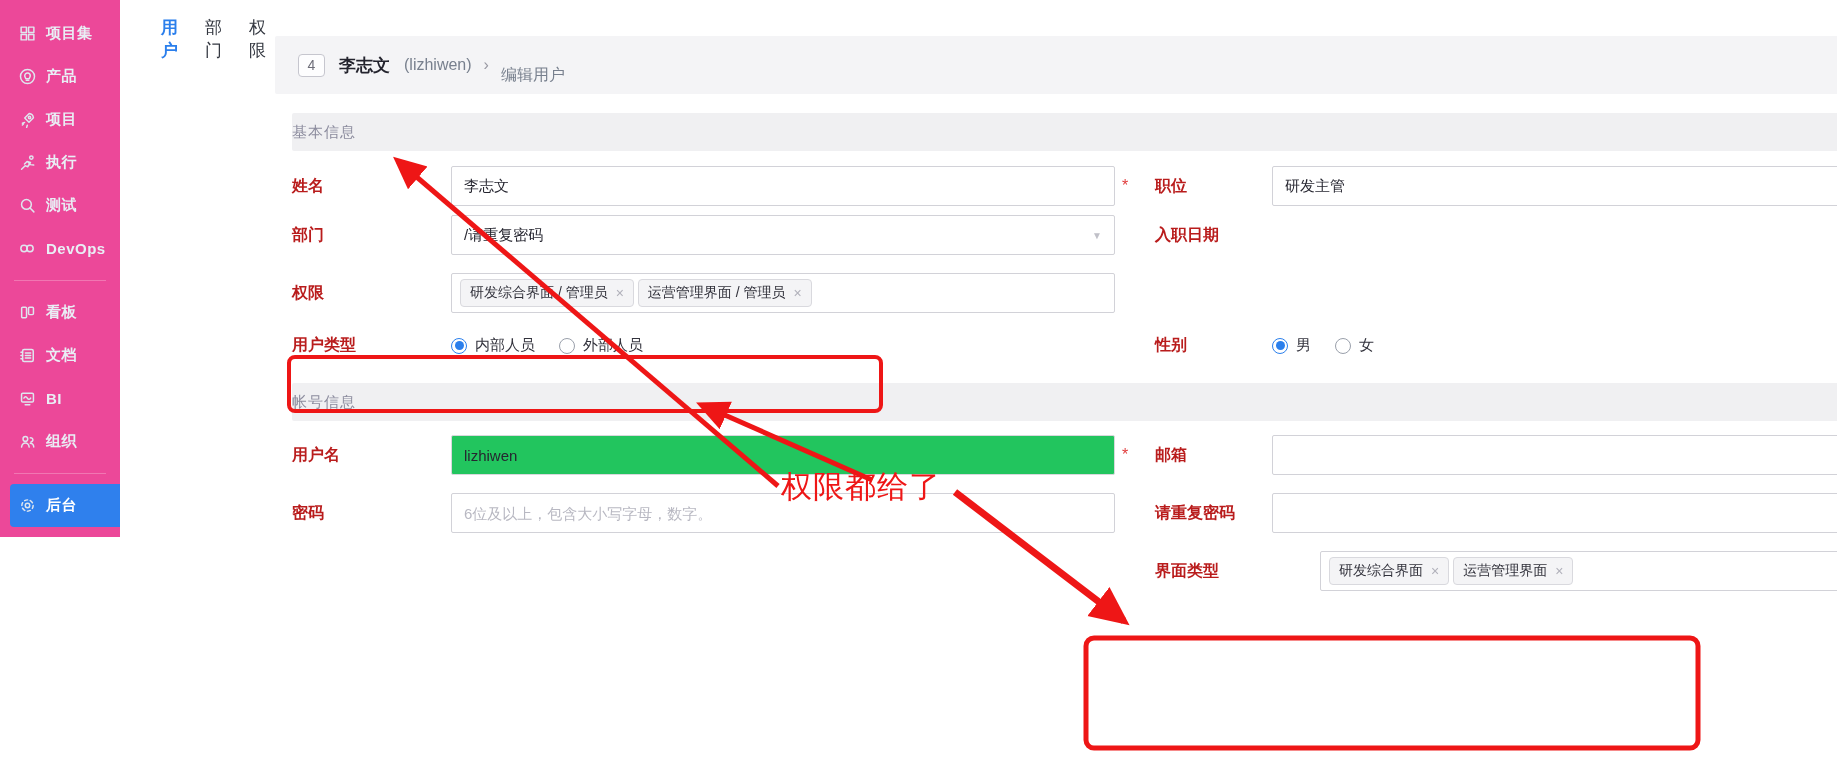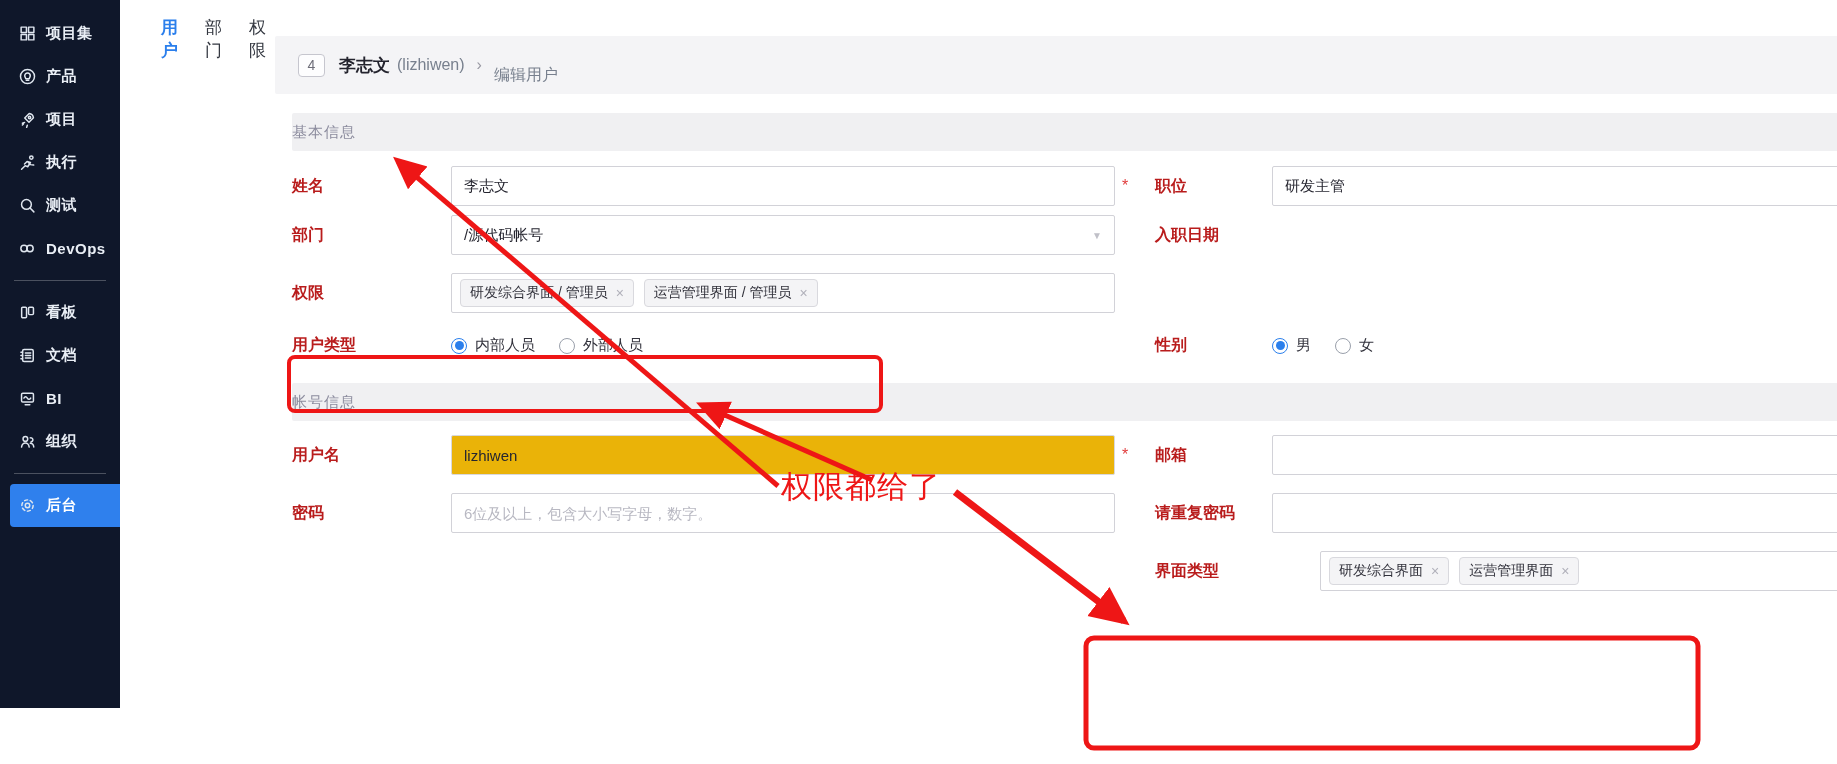--- a/index.html
+++ b/index.html
@@ -1,21 +1,21 @@
 <!DOCTYPE html>
 <html><head>
 <meta charset="utf-8">
 <style>
   * { margin:0; padding:0; box-sizing:border-box; }
   html,body { width:1837px; height:764px; overflow:hidden; background:#fff;
     font-family:"Liberation Sans","DejaVu Sans",sans-serif; }
   .app { position:relative; width:1837px; height:764px; display:flex; }
 
   
-  .sidebar { width:120px; height:708px; background:#0f172a; flex:0 0 120px;
+  .sidebar { width:120px; height:537px; background:#ec4899; flex:0 0 120px;
     padding-top:12px; display:flex; flex-direction:column; color:#e9eef5; }
   .side-item { height:43px; display:flex; align-items:center; padding-left:17px;
     font-size:15px; font-weight:bold; letter-spacing:.5px; cursor:pointer; white-space:nowrap; }
   .side-item .ic { width:20px; height:17px; margin-right:9px; display:inline-flex;
     align-items:center; justify-content:center; }
   .side-item svg { stroke:#dfe6ef; fill:none; stroke-width:1.4; stroke-linecap:round; stroke-linejoin:round; }
   .side-item.active { background:#2F80ED; margin-left:10px; padding-left:7px;
     border-radius:4px 0 0 4px; color:#fff; }
   .side-div { height:1px; background:rgba(255,255,255,.25); margin:10px 14px; }
 
@@ -36,21 +36,21 @@
   .tab.active { color:#2B7FEC; font-weight:bold; }
 
   
   .content { padding:36px 9px 0 50px; }
   .crumb-bar { width:1658px; height:58px; background:#f4f4f6; border-radius:2px;
     display:flex; align-items:center; padding-left:23px; }
   .crumb-badge { min-width:27px; height:23px; border:1px solid #c6c6ce; border-radius:4px;
     background:#fdfdfe; color:#6d6d78; font-size:14px; display:flex; align-items:center;
     justify-content:center; padding:0 6px; }
   .crumb-name { font-size:17px; font-weight:bold; color:#24242e; margin-left:14px; }
-  .crumb-account { font-size:16px; color:#78808e; margin-left:7px; }
+  .crumb-account { font-size:16px; color:#78808e; margin-left:14px; }
   .crumb-sep { font-size:16px; color:#9a9aa4; margin:0 12px; }
   .crumb-page { font-size:16px; color:#78808e;margin-top:20px; }
 
   .form { width:1658px; margin-top:19px; padding:0 10px 0 17px; }
   .section-bar { height:38px; background:#f0f0f2; border-radius:2px; display:flex;
     align-items:center; font-size:15px; color:#8C8C9E; letter-spacing:1px; }
   .mt27 { margin-top:27px; } .mt31 { margin-top:31px; }
   .mb14 { margin-bottom:14px; } .mb15 { margin-bottom:15px; }
 
   .row { display:flex; align-items:center; }
@@ -60,25 +60,25 @@
   .field.right { margin-left:auto; width:768px; }
   .flabel { font-size:16px; font-weight:bold; color:#b91c1c; text-align:left; white-space:nowrap; }
   .field.left  .flabel { width:145px; padding-right:0; margin-right:14px; }
   .field.right .flabel { width:107px; margin-right:10px; }
   .field.right.wide .flabel { width:155px; }
   .ctrl { height:40px; border:1px solid #d2d2d8; border-radius:2px; background:#fff;
     display:flex; align-items:center; padding:0 12px; font-size:15px; color:#262630; flex:1; }
   .ctrl input { border:none; outline:none; width:100%; font-size:15px; color:#262630;
     background:transparent; font-family:inherit; }
   .ctrl input::placeholder { color:#b8b8c2; }
-  .ctrl.disabled { background:#eab308; border-color:#d8d8dc; }
+  .ctrl.disabled { background:#22c55e; border-color:#d8d8dc; }
   .req { width:18px; color:#e03c3c; font-size:16px; padding-left:7px; }
   .select-caret { margin-left:auto; font-size:13px; color:#23232b; }
   .drop-caret { margin-left:auto; font-size:10px; color:#c0c0c8; }
-  .tagctrl { gap:10px; padding:0 8px; }
+  .tagctrl { gap:4px; padding:0 8px; }
   .tag { background:#f4f4f6; border:1px solid #d9d9de; border-radius:4px; height:28px;
     display:flex; align-items:center; padding:0 9px; font-size:14px; color:#30303a; white-space:nowrap; }
   .tag-x { color:#b0b0ba; font-size:14px; margin-left:8px; cursor:pointer; }
 
   .radios { display:flex; align-items:center; gap:24px; }
   .radio-opt { display:flex; align-items:center; gap:8px; font-size:15px; color:#32323c; cursor:pointer; }
   .rdot { width:16px; height:16px; border-radius:50%; border:1px solid #9aa0ab; background:#fff;
     display:inline-flex; align-items:center; justify-content:center; }
   .radio-opt.checked .rdot { border-color:#2B7FEC; }
   .radio-opt.checked .rdot::after { content:""; width:9px; height:9px; border-radius:50%; background:#2B7FEC; }
@@ -244,21 +244,21 @@
               <span class="select-caret">▾</span>
             </div>
             <span class="req"></span>
           </div>
         </div>
 
         <div class="row mb18">
           <div class="field left">
             <span class="flabel">部门</span>
             <div class="ctrl">
-              <span>/源代码帐号</span>
+              <span>/请重复密码</span>
               <span class="drop-caret">▼</span>
             </div>
             <span class="req"></span>
           </div>
           <div class="field right">
             <span class="flabel">入职日期</span>
             <span class="req"></span>
           </div>
         </div>
 

